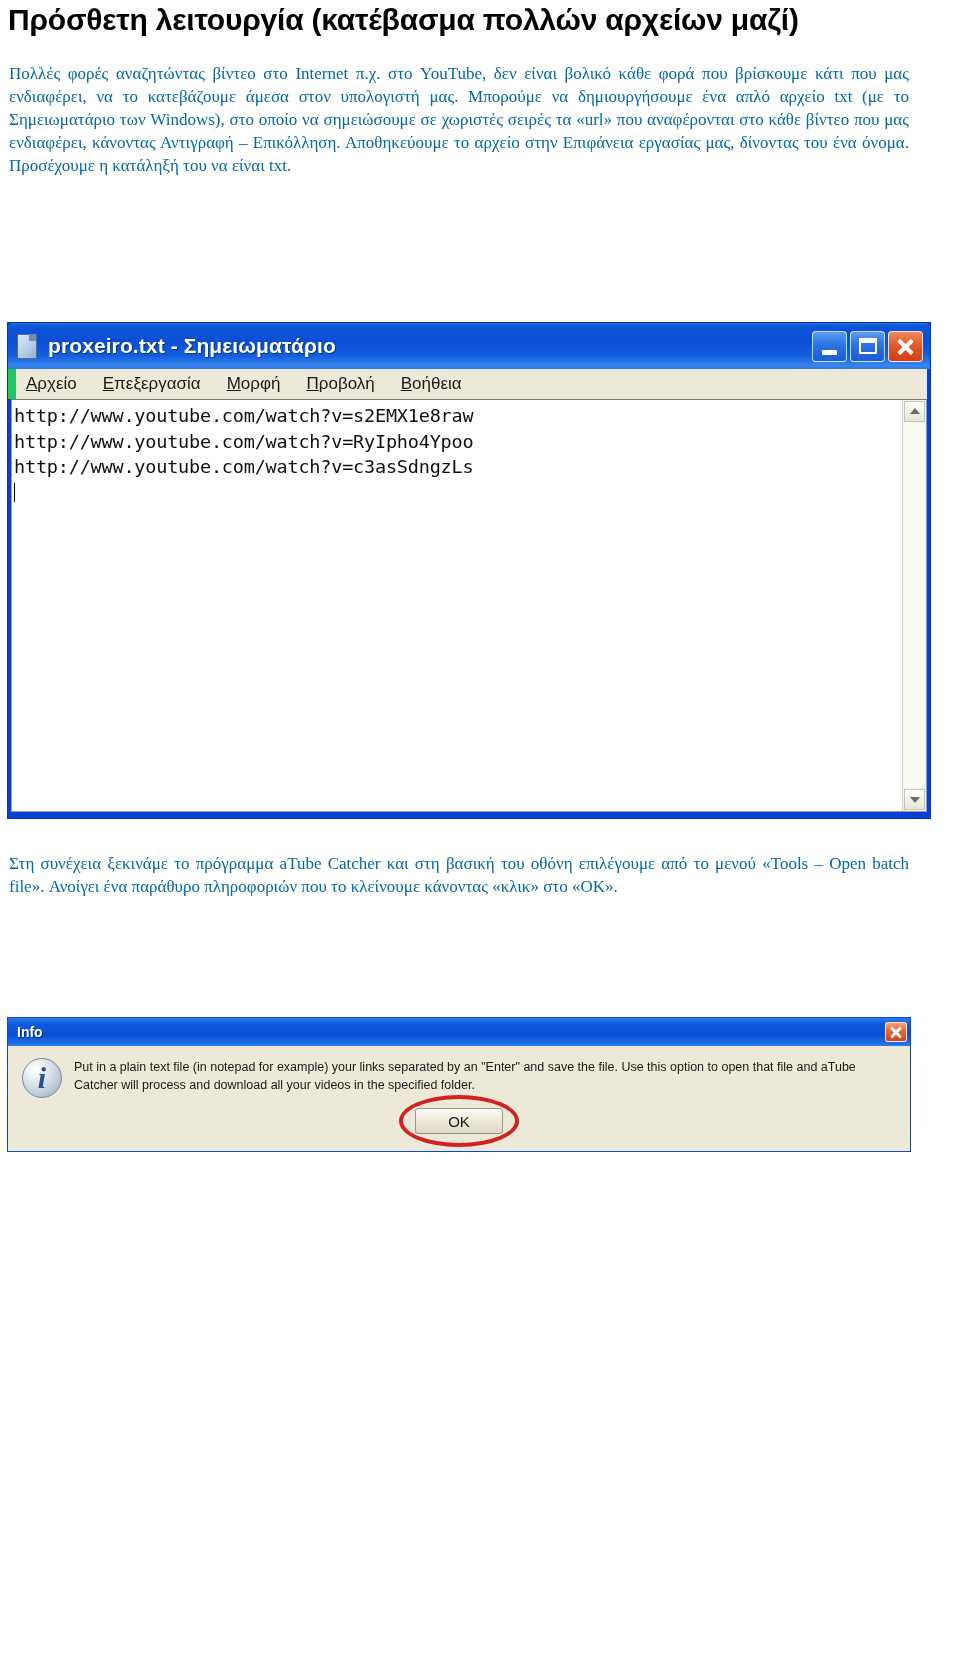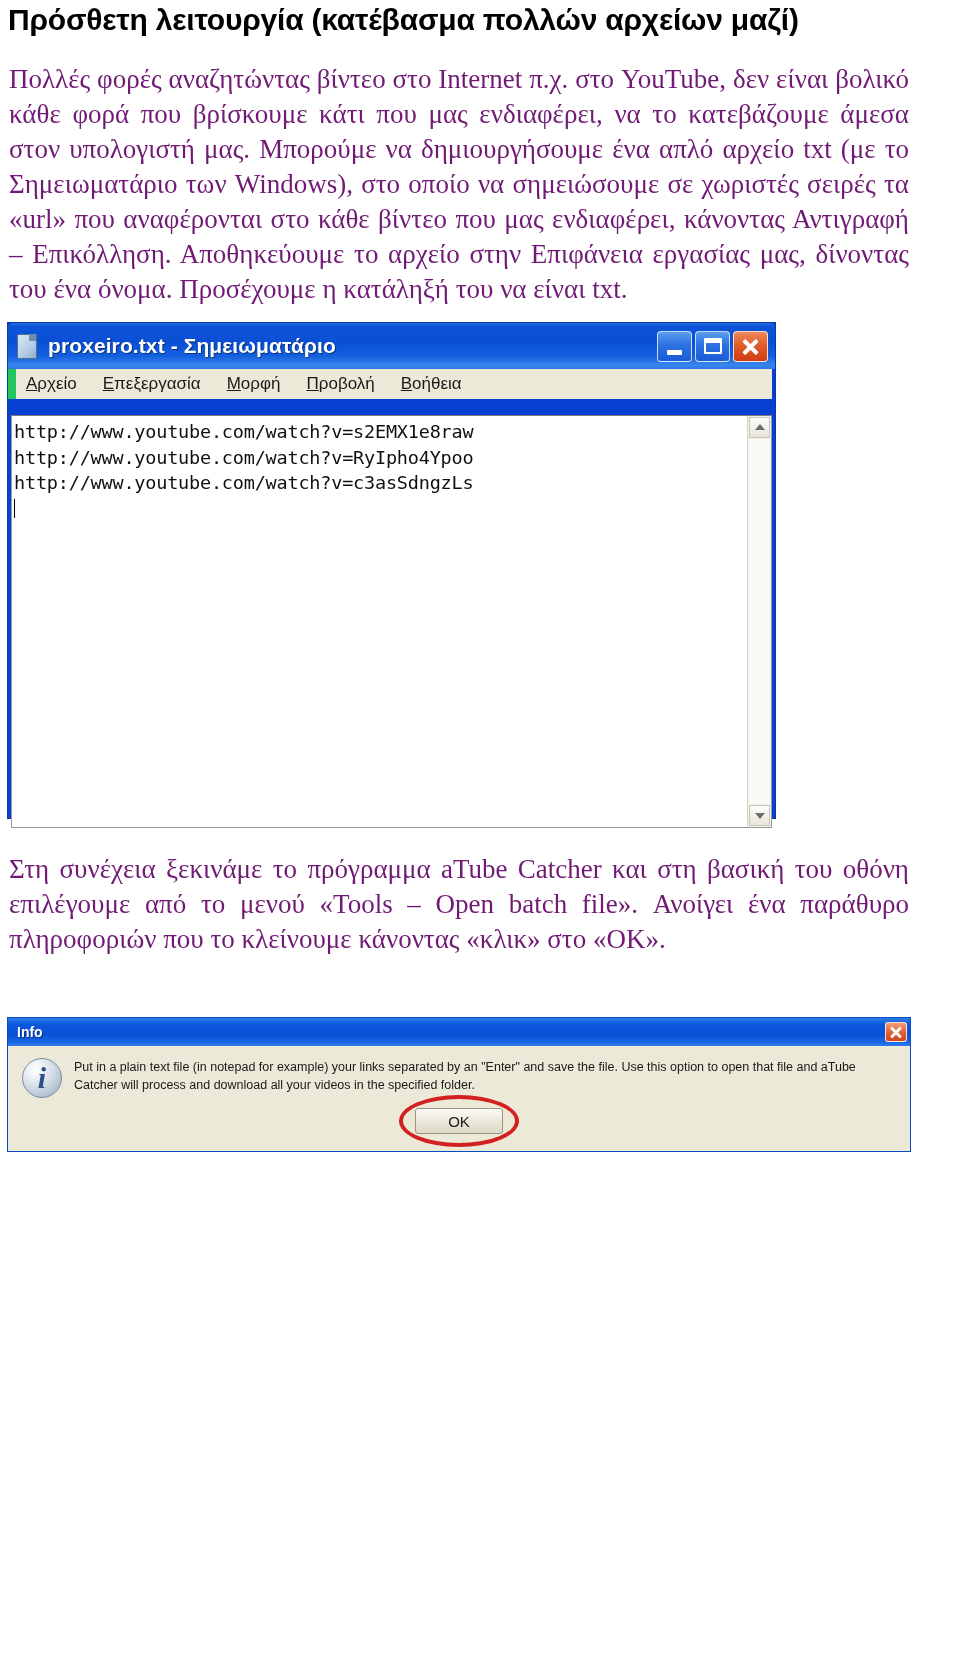--- a/index.html
+++ b/index.html
@@ -34,43 +34,43 @@
     font-size: 30px;
     line-height: 32px;
     letter-spacing: -0.2px;
     color: #000;
   }
 
   
   .para {
     position: absolute;
     font-family: "Liberation Serif", serif;
-    font-size: 27px;
-    line-height: 35px;
+    font-size: 17px;
+    line-height: 23px;
     text-align: justify;
-    color: #701a75;
+    color: #0369a1;
   }
   .para1 {
     left: 9px;
     top: 62px;
     width: 900px;
   }
   .para2 {
     left: 9px;
     top: 843px;
     width: 900px;
     margin-top: 9px;
   }
 
   
   .notepad-window {
     position: absolute;
     left: 7px;
     top: 322px;
-    width: 769px;
+    width: 924px;
     height: 497px;
     background: #0a3fd4;
     border: 1px solid #0a36a8;
     box-sizing: border-box;
     padding: 0;
   }
   .np-titlebar {
     position: relative;
     height: 46px;
     background: linear-gradient(to bottom,
@@ -184,21 +184,21 @@
     white-space: nowrap;
   }
   .np-menu-item .mn {
     text-decoration: underline;
   }
 
   .np-client {
     position: relative;
     background: #ffffff;
     height: 413px;
-    margin: 16px 3px 4px 3px;
+    margin: 0 3px 4px 3px;
     border: 1px solid #9a9a9a;
     border-top-color: #7b7b7b;
     box-sizing: border-box;
     overflow: hidden;
   }
   .np-textarea {
     position: absolute;
     left: 2px;
     top: 3px;
     right: 26px;

